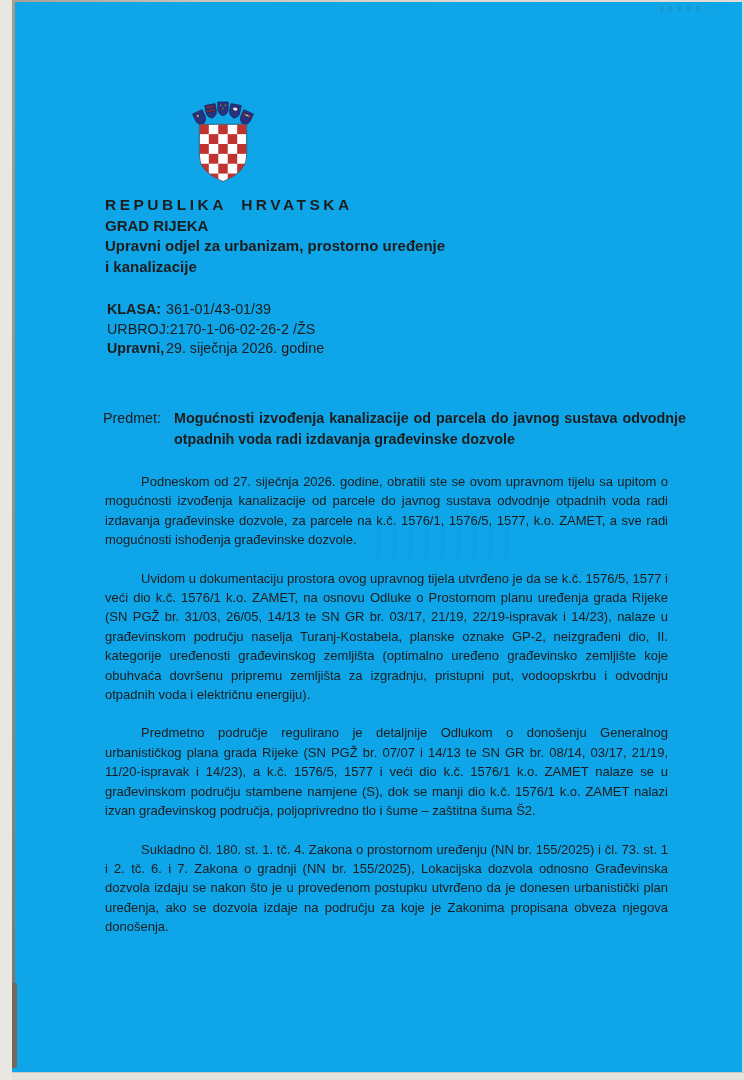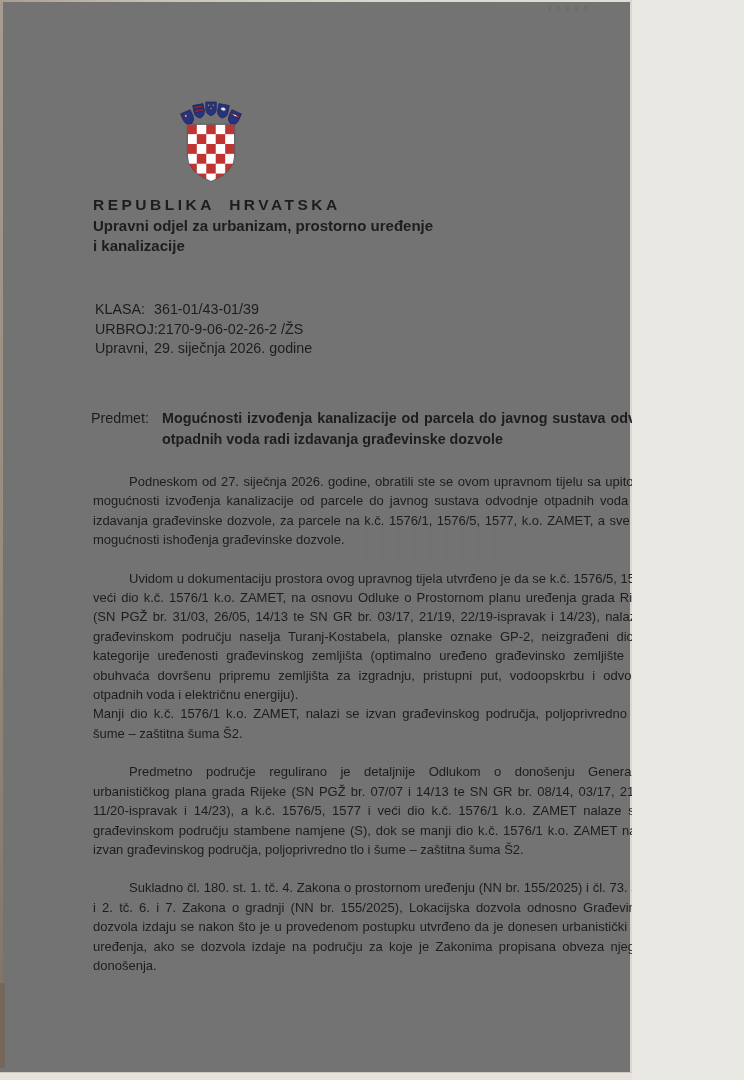--- a/index.html
+++ b/index.html
@@ -1,44 +1,45 @@
 <!DOCTYPE html>
 <html><head>
 <meta charset="utf-8">
 <style>
   html,body{margin:0;padding:0;background:#e9e7e2;}
   .page{
     position:relative;
-    width:632px;height:1080px;
-    background:#737373;
+    width:732px;height:1080px;
+    background:#0ea5e9;
     overflow:hidden;
     font-family:"Liberation Sans", sans-serif;
     color:#1d1d1d;
     box-sizing:border-box;
+    margin-left:12px;
   }
   
   .edge-top{position:absolute;top:0;left:0;right:0;height:2px;background:linear-gradient(90deg,#a99f90,#c9c3b7 25%,#dcd8cf 60%,#e2ded6);}
   .edge-left{position:absolute;left:0;top:2px;bottom:18px;width:3px;background:linear-gradient(180deg,#a79d8e,#968c7c 55%,#7d7263);}
   .edge-left-bottom{position:absolute;left:0;bottom:12px;width:5px;height:85px;background:#75685a;border-radius:0 2px 2px 0;}
   .edge-right{position:absolute;right:0;top:0;bottom:0;width:2px;background:#d9d7d0;}
   .edge-bottom{position:absolute;left:0;right:0;bottom:0;height:7px;background:#e5e3dc;border-top:1px solid #ccc9c0;}
   .artifact-top-right{position:absolute;top:6px;right:38px;width:46px;height:5px;opacity:.35;
     background:repeating-linear-gradient(90deg,rgba(90,85,75,.5) 0 3px,transparent 3px 9px);filter:blur(.4px);}
   .ghost-bleed{position:absolute;left:365px;top:526px;width:140px;height:34px;opacity:.5;
     background:repeating-linear-gradient(90deg,rgba(0,0,0,.05) 0 3px,transparent 3px 16px);
     filter:blur(1.2px);}
   
   .emblem{position:absolute;left:177px;top:98px;width:68px;height:92px;}
   
   .letterhead{position:absolute;left:93px;top:195px;line-height:20.5px;font-size:15px;font-weight:bold;}
   .lh-country{letter-spacing:3.5px;word-spacing:7px;font-size:15.5px;}
   
   .refblock{position:absolute;left:95px;top:300px;font-size:14.3px;line-height:19.5px;}
   .refrow{display:flex;}
-  .reflabel{min-width:59px;}
+  .reflabel{min-width:59px;font-weight:bold;}
   
   .subject{position:absolute;left:91px;top:408px;display:flex;font-size:14.3px;line-height:20.5px;gap:10px;}
   .subject-label{min-width:61px;font-weight:normal;}
   .subject-text{font-weight:bold;width:512px;text-align:justify;}
   
   .bodytext{position:absolute;left:93px;top:453px;width:563px;font-size:13px;line-height:19.4px;text-align:justify;}
   .para{margin:0;}
   .para.indent{text-indent:36px;}
   .para.gap{margin-top:19px;}
 </style>
@@ -110,45 +111,45 @@
           <rect x="28.4" y="115" width="14.4" height="15"></rect>
             <rect x="57.2" y="115" width="14.4" height="15"></rect>
         </g>
       </g>
       <path d="M14,40 L86,40 L86,88 Q86,113 50,127 Q14,113 14,88 Z" fill="none" stroke="#3c3c46" stroke-width="1"></path>
     </svg>
   </div>
 
   <div class="letterhead">
     <div class="lh-country">REPUBLIKA HRVATSKA</div>
+    <div>GRAD RIJEKA</div>
     <div>Upravni odjel za urbanizam, prostorno uređenje</div>
     <div>i kanalizacije</div>
   </div>
 
   <div class="refblock">
     <div class="refrow">
       <span class="reflabel">KLASA:</span>
       <span>361-01/43-01/39</span>
     </div>
     <div class="refrow">
       <span>URBROJ:</span>
-      <span>2170-9-06-02-26-2 /ŽS</span>
+      <span>2170-1-06-02-26-2 /ŽS</span>
     </div>
     <div class="refrow">
       <span class="reflabel">Upravni,</span>
       <span>29. siječnja 2026. godine</span>
     </div>
   </div>
 
   <div class="subject">
     <span class="subject-label">Predmet:</span>
     <span class="subject-text">Mogućnosti izvođenja kanalizacije od parcela do javnog sustava odvodnje otpadnih voda radi izdavanja građevinske dozvole</span>
   </div>
 
   <div class="bodytext">
       <p class="para indent gap">Podneskom od 27. siječnja 2026. godine, obratili ste se ovom upravnom tijelu sa upitom o mogućnosti izvođenja kanalizacije od parcele do javnog sustava odvodnje otpadnih voda radi izdavanja građevinske dozvole, za parcele na k.č. 1576/1, 1576/5, 1577, k.o. ZAMET, a sve radi mogućnosti ishođenja građevinske dozvole.</p>
       <p class="para indent gap">Uvidom u dokumentaciju prostora ovog upravnog tijela utvrđeno je da se k.č. 1576/5, 1577 i veći dio k.č. 1576/1 k.o. ZAMET, na osnovu Odluke o Prostornom planu uređenja grada Rijeke (SN PGŽ br. 31/03, 26/05, 14/13 te SN GR br. 03/17, 21/19, 22/19-ispravak i 14/23), nalaze u građevinskom području naselja Turanj-Kostabela, planske oznake GP-2, neizgrađeni dio, II. kategorije uređenosti građevinskog zemljišta (optimalno uređeno građevinsko zemljište koje obuhvaća dovršenu pripremu zemljišta za izgradnju, pristupni put, vodoopskrbu i odvodnju otpadnih voda i električnu energiju).</p>
-      <p class="para">Manji dio k.č. 1576/1 k.o. ZAMET, nalazi se izvan građevinskog područja, poljoprivredno tlo i šume – zaštitna šuma Š2.</p>
       <p class="para indent gap">Predmetno područje regulirano je detaljnije Odlukom o donošenju Generalnog urbanističkog plana grada Rijeke (SN PGŽ br. 07/07 i 14/13 te SN GR br. 08/14, 03/17, 21/19, 11/20-ispravak i 14/23), a k.č. 1576/5, 1577 i veći dio k.č. 1576/1 k.o. ZAMET nalaze se u građevinskom području stambene namjene (S), dok se manji dio k.č. 1576/1 k.o. ZAMET nalazi izvan građevinskog područja, poljoprivredno tlo i šume – zaštitna šuma Š2.</p>
       <p class="para indent gap">Sukladno čl. 180. st. 1. tč. 4. Zakona o prostornom uređenju (NN br. 155/2025) i čl. 73. st. 1 i 2. tč. 6. i 7. Zakona o gradnji (NN br. 155/2025), Lokacijska dozvola odnosno Građevinska dozvola izdaju se nakon što je u provedenom postupku utvrđeno da je donesen urbanistički plan uređenja, ako se dozvola izdaje na području za koje je Zakonima propisana obveza njegova donošenja.</p>
     </div>
 
 </div>
 
 </body></html>

